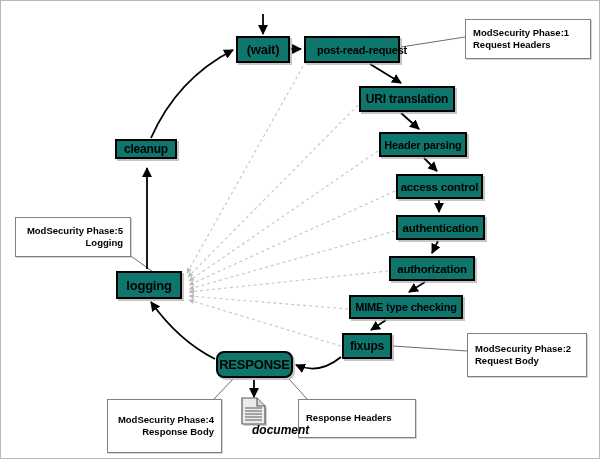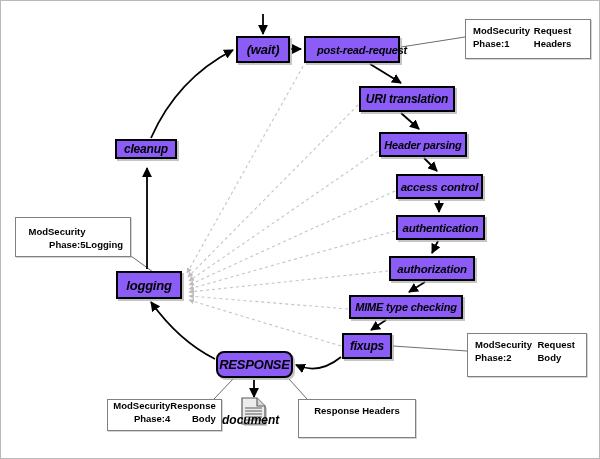--- a/index.html
+++ b/index.html
@@ -20,45 +20,44 @@
   #diagram {
     position: absolute;
     left: 0; top: 0;
     width: 600px;
     height: 459px;
   }
   
   .node {
     position: absolute;
     box-sizing: border-box;
-    background: #8b5cf6;
+    background: #0f766e;
     border: 2px solid #000000;
     color: #000000;
     font-weight: bold;
     display: flex;
     align-items: center;
     justify-content: center;
     white-space: nowrap;
     box-shadow: 2px 2px 0 rgba(150,150,150,0.55);
     letter-spacing: -0.2px;
-    font-style: italic;
   }
   
   .note {
     position: absolute;
     box-sizing: border-box;
     background: #ffffff;
     border: 1px solid #808080;
     color: #000000;
     font-weight: bold;
     font-size: 9.5px;
     line-height: 12.5px;
     padding: 5px 7px;
     display: flex;
-    flex-direction: row;
+    flex-direction: column;
     justify-content: center;
     box-shadow: 1px 1px 0 rgba(170,170,170,0.5);
   }
   .note.right-align { align-items: flex-end; text-align: right; }
   .note.left-align { align-items: flex-start; text-align: left; }
   .note .ln { display: block; }
 
   .doc-label {
     position: absolute;
     font-style: italic;
@@ -178,21 +177,21 @@
 
   <div class="note left-align" style="left:466px;top:332px;width:120px;height:44px;">
     <span class="ln">ModSecurity Phase:2</span>
     <span class="ln">Request Body</span>
   </div>
 
   <div class="note left-align" style="left:297px;top:398px;width:118px;height:39px;">
     <span class="ln">Response Headers</span>
   </div>
 
-  <div class="note right-align" style="left:106px;top:398px;width:115px;height:32px;">
+  <div class="note right-align" style="left:106px;top:398px;width:115px;height:54px;">
     <span class="ln">ModSecurity Phase:4</span>
     <span class="ln">Response Body</span>
   </div>
 
   <div class="note right-align" style="left:14px;top:216px;width:116px;height:40px;">
     <span class="ln">ModSecurity Phase:5</span>
     <span class="ln">Logging</span>
   </div>
 
   <svg class="doc-icon" style="left:236px;top:394px;" width="36" height="32" viewBox="0 0 36 32">
@@ -201,17 +200,17 @@
     <path d="M 20 3 L 20 11 L 28 11" fill="#d7d7d7" stroke="#5a5a5a" stroke-width="1.1"></path>
     <g stroke="#5a5a5a" stroke-width="1">
       <line x1="8" y1="13" x2="25" y2="13"></line>
       <line x1="8" y1="16" x2="25" y2="16"></line>
       <line x1="8" y1="19" x2="25" y2="19"></line>
       <line x1="8" y1="22" x2="25" y2="22"></line>
       <line x1="8" y1="25" x2="25" y2="25"></line>
     </g>
   </svg>
 
-  <div class="doc-label" style="left:221px;top:412px;">
+  <div class="doc-label" style="left:221px;top:422px;padding-left:30px;">
     <span>document</span>
   </div>
 
 </div>
 
 </body></html>

